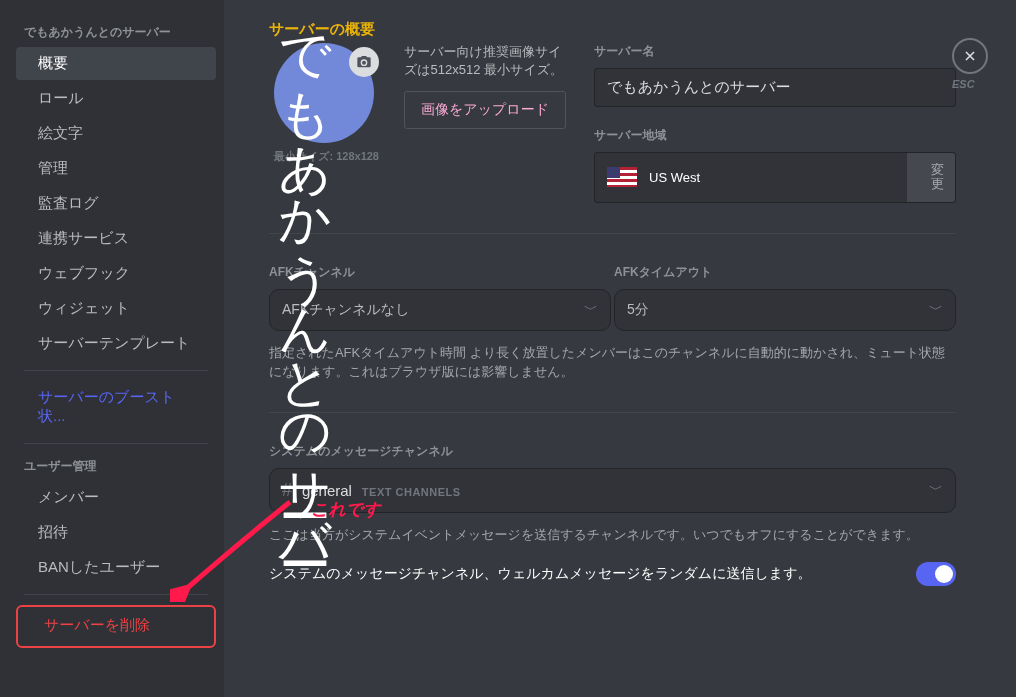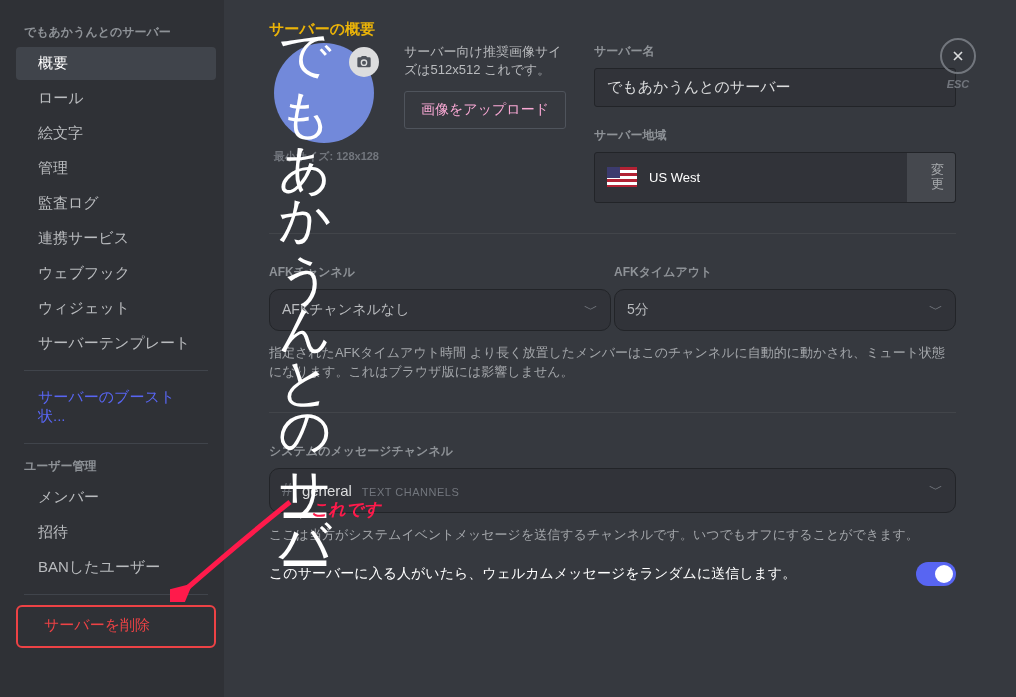--- a/index.html
+++ b/index.html
@@ -60,26 +60,26 @@
 .two-col { display:flex; gap:3px; margin-bottom:12px;}
 .col { flex:1;}
 .select {
   background:#313339; border:1px solid #222428; border-radius:10px; padding:11px 12px;
   color:#b9bbbe; display:flex; align-items:center; justify-content:space-between; cursor:pointer;
 }
 .chev { color:#72767d; }
 .desc { color:#a3a6aa; font-size:13px; line-height:1.5; }
 .syschan .hash { color:#72767d; margin-right:6px; font-size:18px; font-weight:400;}
 .syschan .name { color:#dcddde; font-size:15px;}
-.syschan .cat { color:#72767d; font-size:11px; font-weight:400; margin-left:6px; letter-spacing:.5px;}
+.syschan .cat { color:#72767d; font-size:11px; font-weight:700; margin-left:6px; letter-spacing:.5px;}
 .toggle-row { display:flex; align-items:center; gap:12px; margin-top:18px;}
 .toggle-row .txt { color:#fff; font-size:14px; flex:1;}
 .switch { width:40px; height:24px; background:#5865f2; border-radius:12px; position:relative; cursor:pointer;}
 .switch::after{content:"";position:absolute;right:3px;top:3px;width:18px;height:18px;background:#fff;border-radius:50%;}
-.close-wrap { position:absolute; top:38px; right:40px; text-align:center;font-style:italic;}
+.close-wrap { position:absolute; top:38px; right:28px; font-style:italic;}
 .close-btn {
   width:36px;height:36px;border:2px solid #72767d;border-radius:50%;
   display:flex;align-items:center;justify-content:center;color:#dcddde;cursor:pointer;font-size:17px;margin:0 auto 4px;
 }
 .esc { color:#72767d; font-size:11px; font-weight:600;}
 .arrow-svg{position:absolute;left:170px;top:492px;pointer-events:none;z-index:5;}
 .annot{position:absolute;left:311px;top:498px;color:#ff1a4b;font-size:17px;font-weight:700;z-index:6;font-style:italic;}
 .big-txt{position:absolute;left:278px;top:0;font-size:52px;line-height:1.05;color:#fff;writing-mode:vertical-rl;text-orientation:upright;z-index:1;letter-spacing:-5px;}
 </style>
 </head>
@@ -120,21 +120,21 @@
         <span style="opacity:0">で</span>
         <div class="upload-badge">
           <svg width="16" height="16" viewBox="0 0 24 24" fill="#4f545c">
               <path d="M4 5h3l2-2h6l2 2h3a2 2 0 012 2v11a2 2 0 01-2 2H4a2 2 0 01-2-2V7a2 2 0 012-2zm8 3a5 5 0 100 10 5 5 0 000-10zm0 2a3 3 0 110 6 3 3 0 010-6z"></path>
             </svg>
         </div>
       </div>
       <div class="min-size">最小サイズ: 128x128</div>
     </div>
     <div style="width:165px">
-      <div class="hint">サーバー向け推奨画像サイズは512x512 これです。</div>
+      <div class="hint">サーバー向け推奨画像サイズは512x512 最小サイズ。</div>
       <button class="btn-outline">画像をアップロード</button>
     </div>
     <div style="flex:1">
       <div class="label">サーバー名</div>
       <input class="input" style="margin-bottom: 20px;" value="でもあかうんとのサーバー">
       <div class="label">サーバー地域</div>
       <div class="region-row">
         <span class="flag"></span>
         <span class="region-name">US West</span>
         <div class="change">変更</div>
@@ -169,21 +169,21 @@
     <span>
       <span class="hash">#</span>
       <span class="name">general</span>
       <span class="cat">TEXT CHANNELS</span>
     </span>
     <span class="chev">﹀</span>
   </div>
   <div class="desc">ここは当方がシステムイベントメッセージを送信するチャンネルです。いつでもオフにすることができます。</div>
 
   <div class="toggle-row">
-    <div class="txt">このサーバーに入る人がいたら、ウェルカムメッセージをランダムに送信します。</div>
+    <div class="txt">システムのメッセージチャンネル、ウェルカムメッセージをランダムに送信します。</div>
     <div class="switch"></div>
   </div>
 </div>
 
 <div class="close-wrap">
   <div class="close-btn">
     <svg width="16" height="16" viewBox="0 0 24 24" fill="none" stroke="#dcddde" stroke-width="2.5">
         <path d="M6 6l12 12M18 6L6 18"></path>
       </svg>
   </div>

